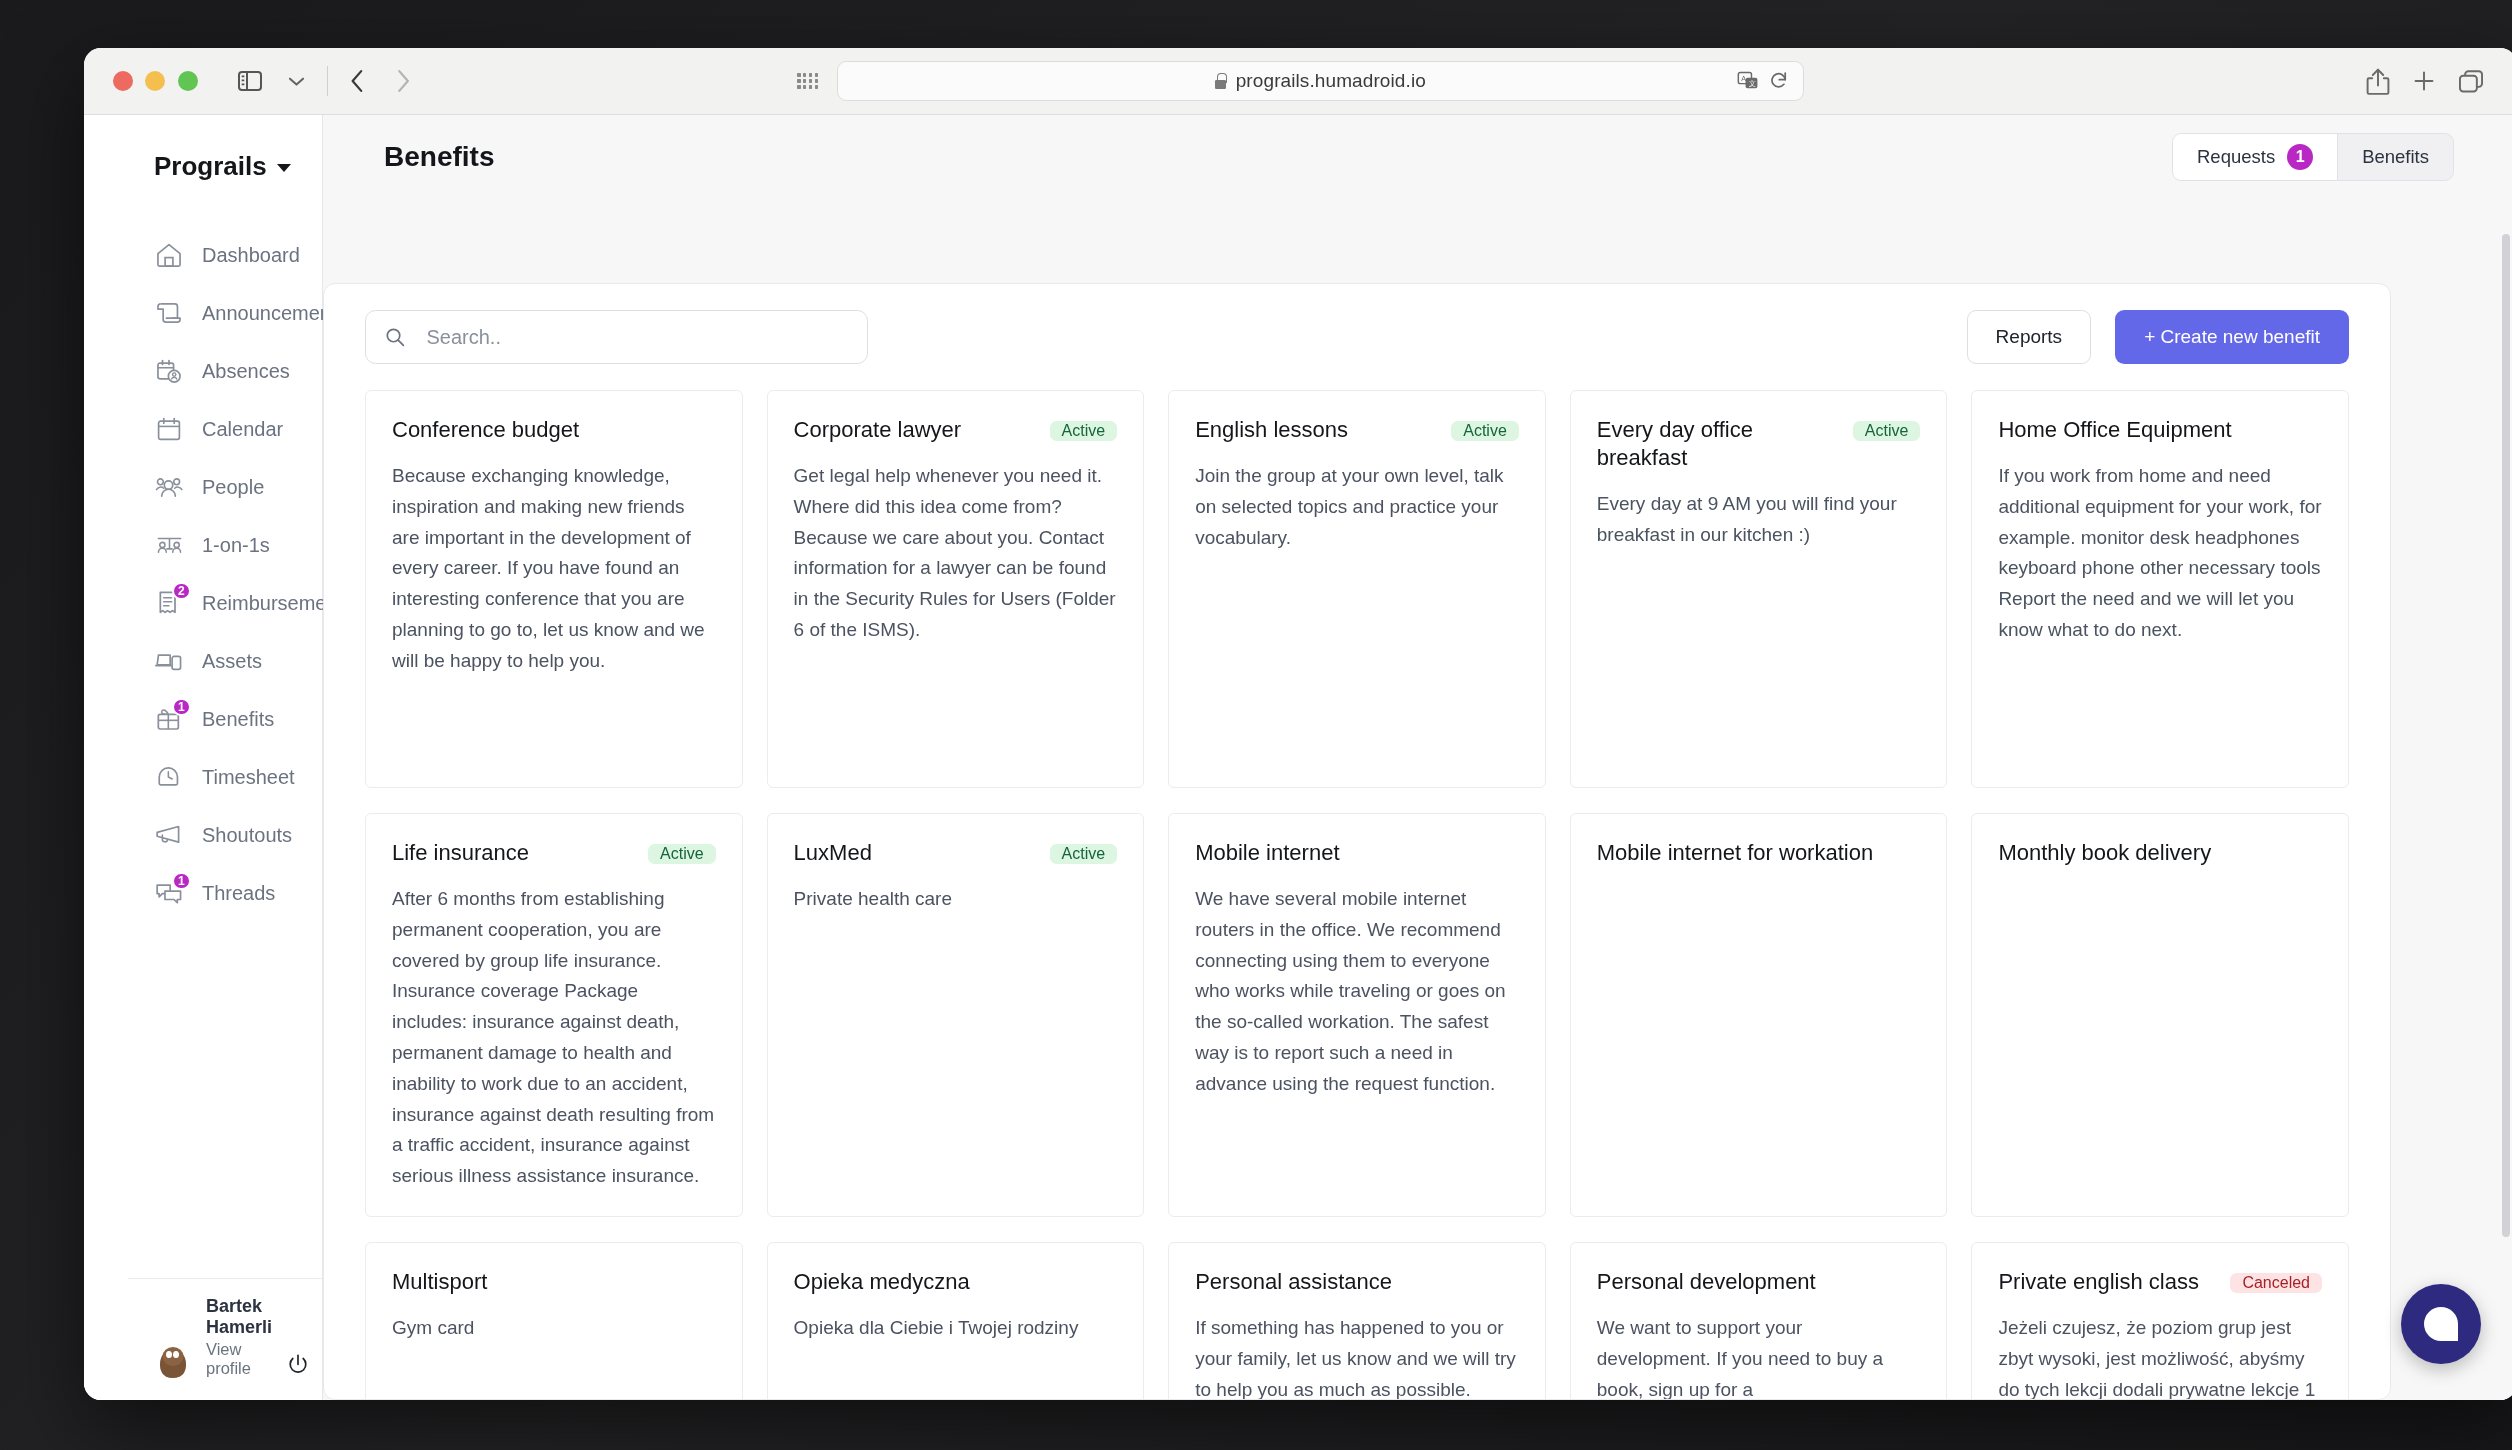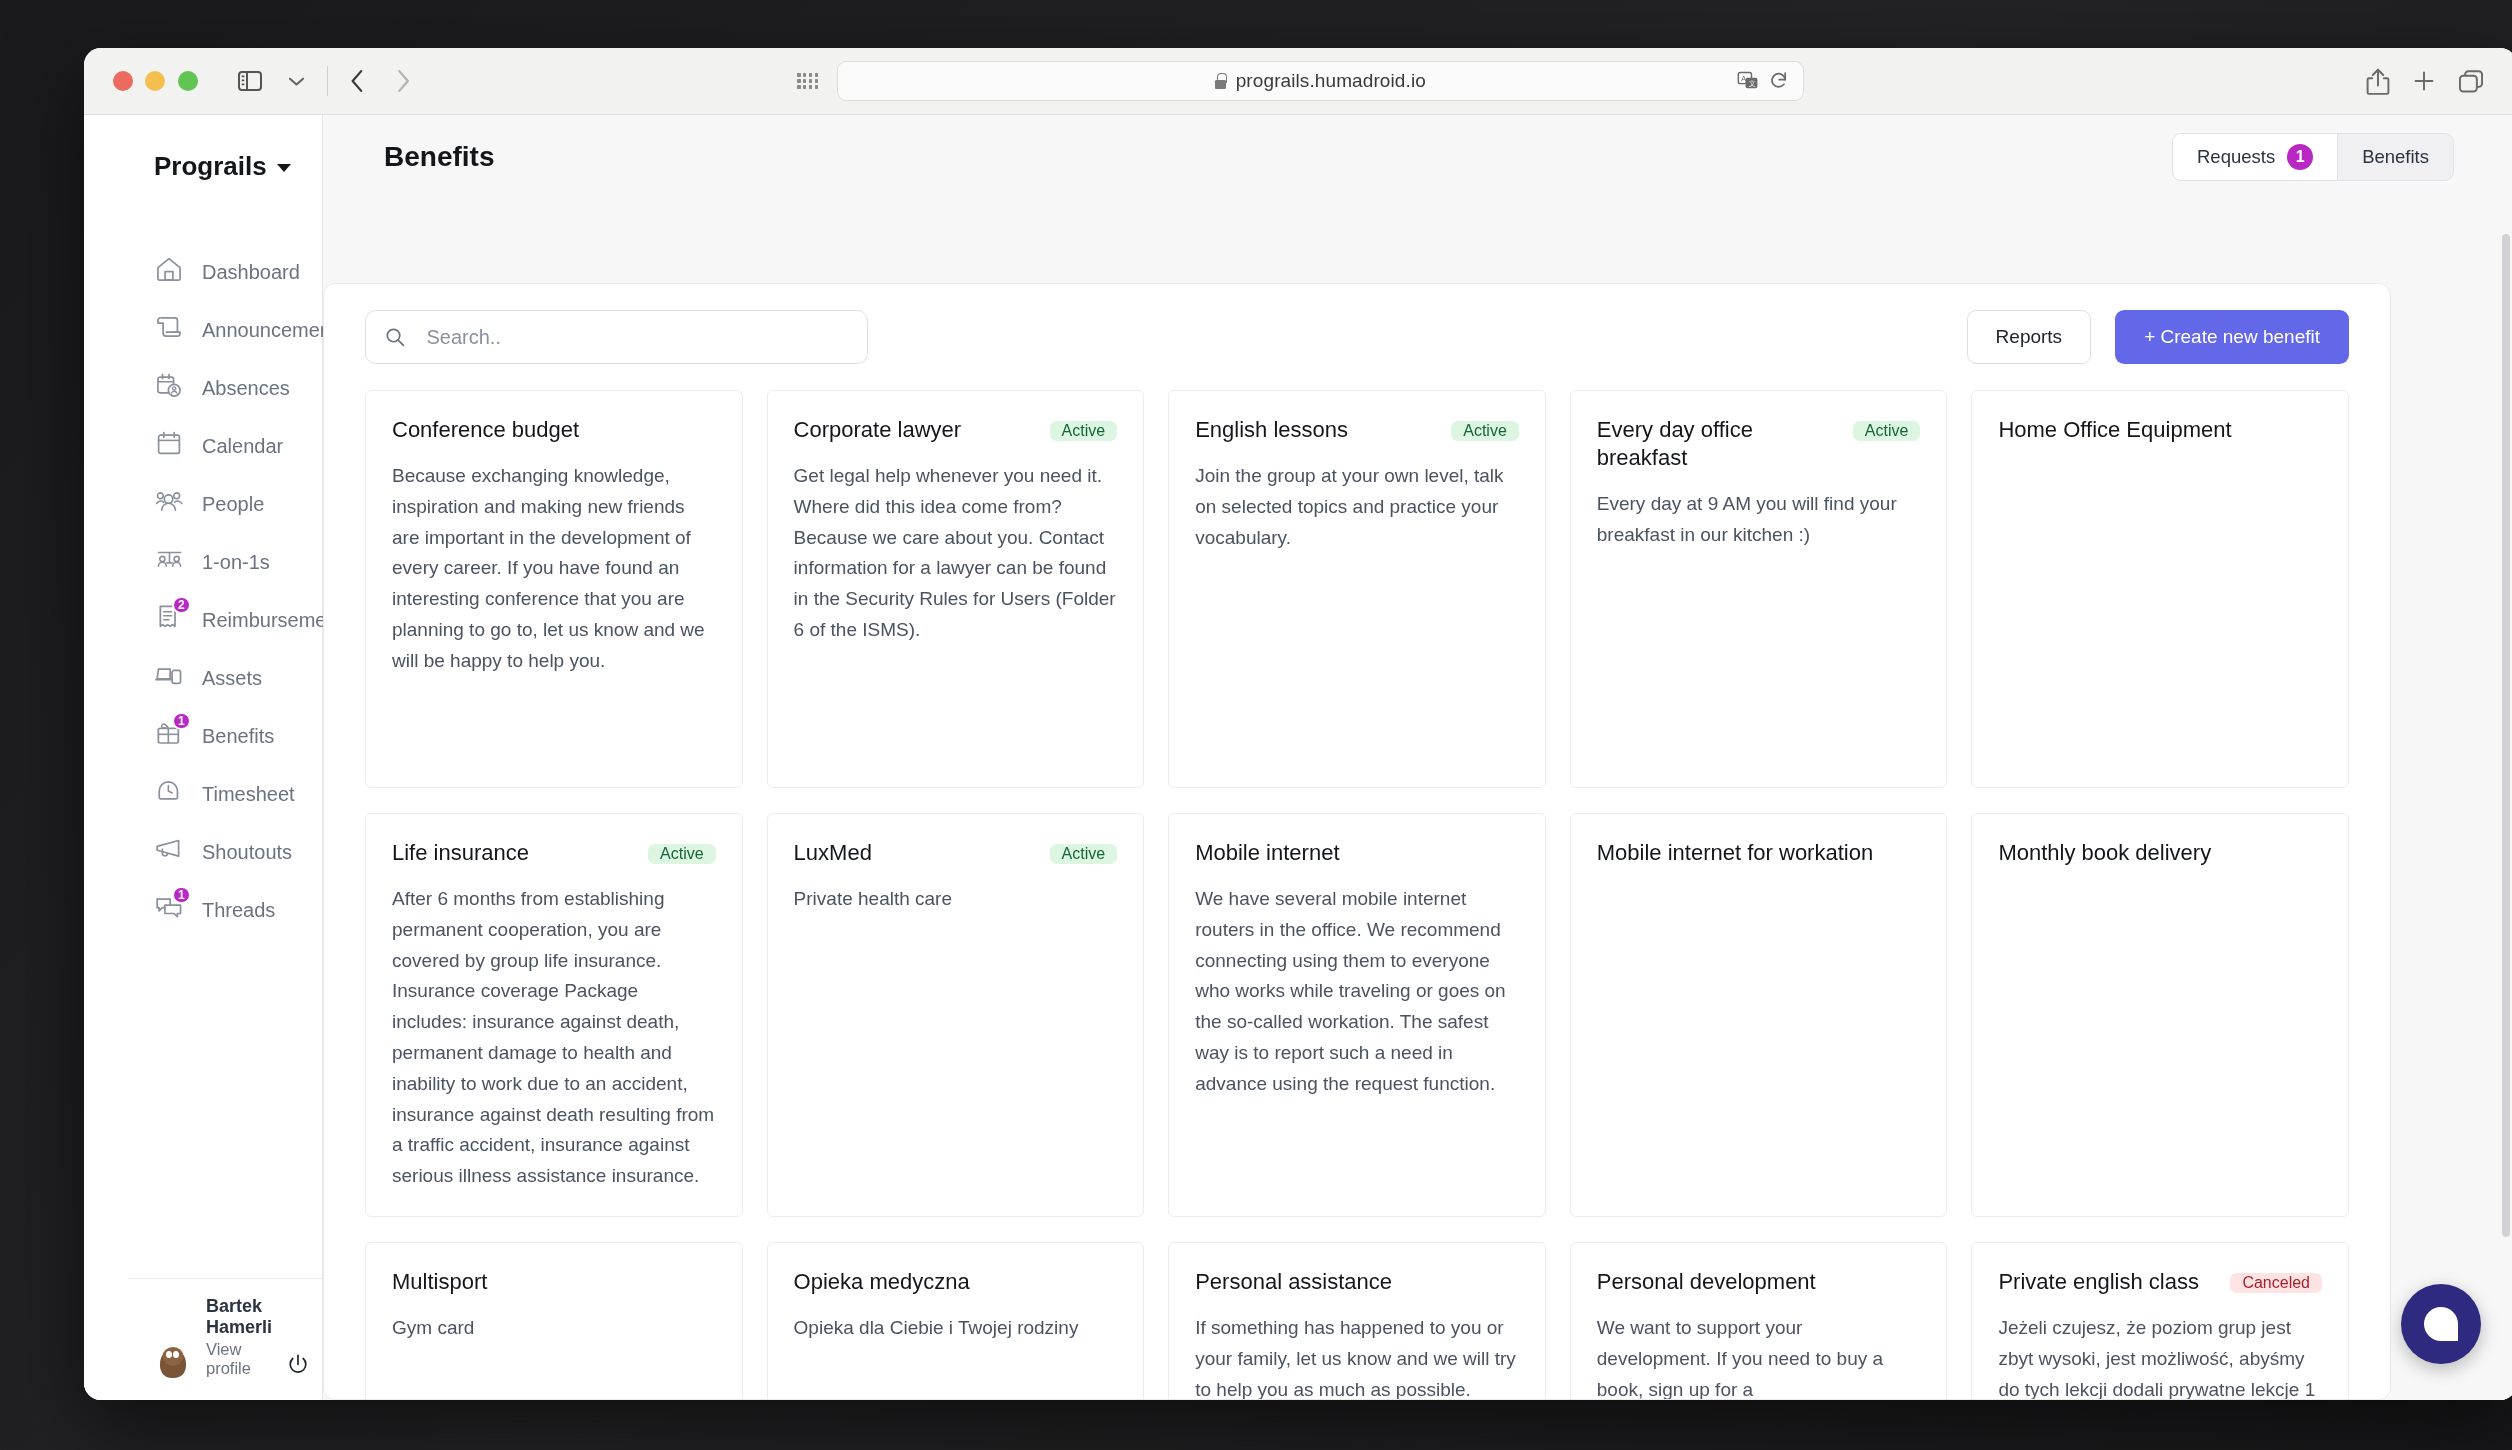--- a/index.html
+++ b/index.html
@@ -104,21 +104,21 @@
   }
   .caret-down {
     width: 0; height: 0;
     border-left: 7.3px solid transparent;
     border-right: 7.3px solid transparent;
     border-top: 8.6px solid #14161a;
     margin-top: 4px;
   }
   .navlist { margin-top: 37px; display: flex; flex-direction: column; }
   .navitem {
-    display: flex; align-items: flex-end; gap: 18px;
+    display: flex; align-items: center; gap: 18px;
     height: 58px; padding-left: 26px;
     color: #6b7280; font-size: 20px;
     position: relative;
     cursor: pointer;
   }
   .navicon { width: 30px; height: 30px; position: relative; flex: 0 0 30px; display:flex; align-items:center; justify-content:center;}
   .badge-dot {
     position: absolute; top: -6px; right: -6.6px;
     min-width: 18px; height: 18px; padding: 0 4px;
     background: #b928c4; color: #fff;
@@ -636,20 +636,21 @@
                   <div class="card-title">Every day office breakfast</div>
                   <div class="pill active">Active</div>
                 </div>
                 <div class="card-desc">Every day at 9 AM you will find your breakfast in our kitchen :)</div>
               </div>
 
               <div class="card">
                 <div class="card-head">
                   <div class="card-title">Home Office Equipment</div>
                 </div>
+                <div class="card-desc">If you work from home and need additional equipment for your work, for example. monitor desk headphones keyboard phone other necessary tools Report the need and we will let you know what to do next.</div>
               </div>
 
               <div class="card">
                 <div class="card-head">
                   <div class="card-title">Life insurance</div>
                   <div class="pill active">Active</div>
                 </div>
                 <div class="card-desc">After 6 months from establishing permanent cooperation, you are covered by group life insurance. Insurance coverage Package includes: insurance against death, permanent damage to health and inability to work due to an accident, insurance against death resulting from a traffic accident, insurance against serious illness assistance insurance.</div>
               </div>
 

